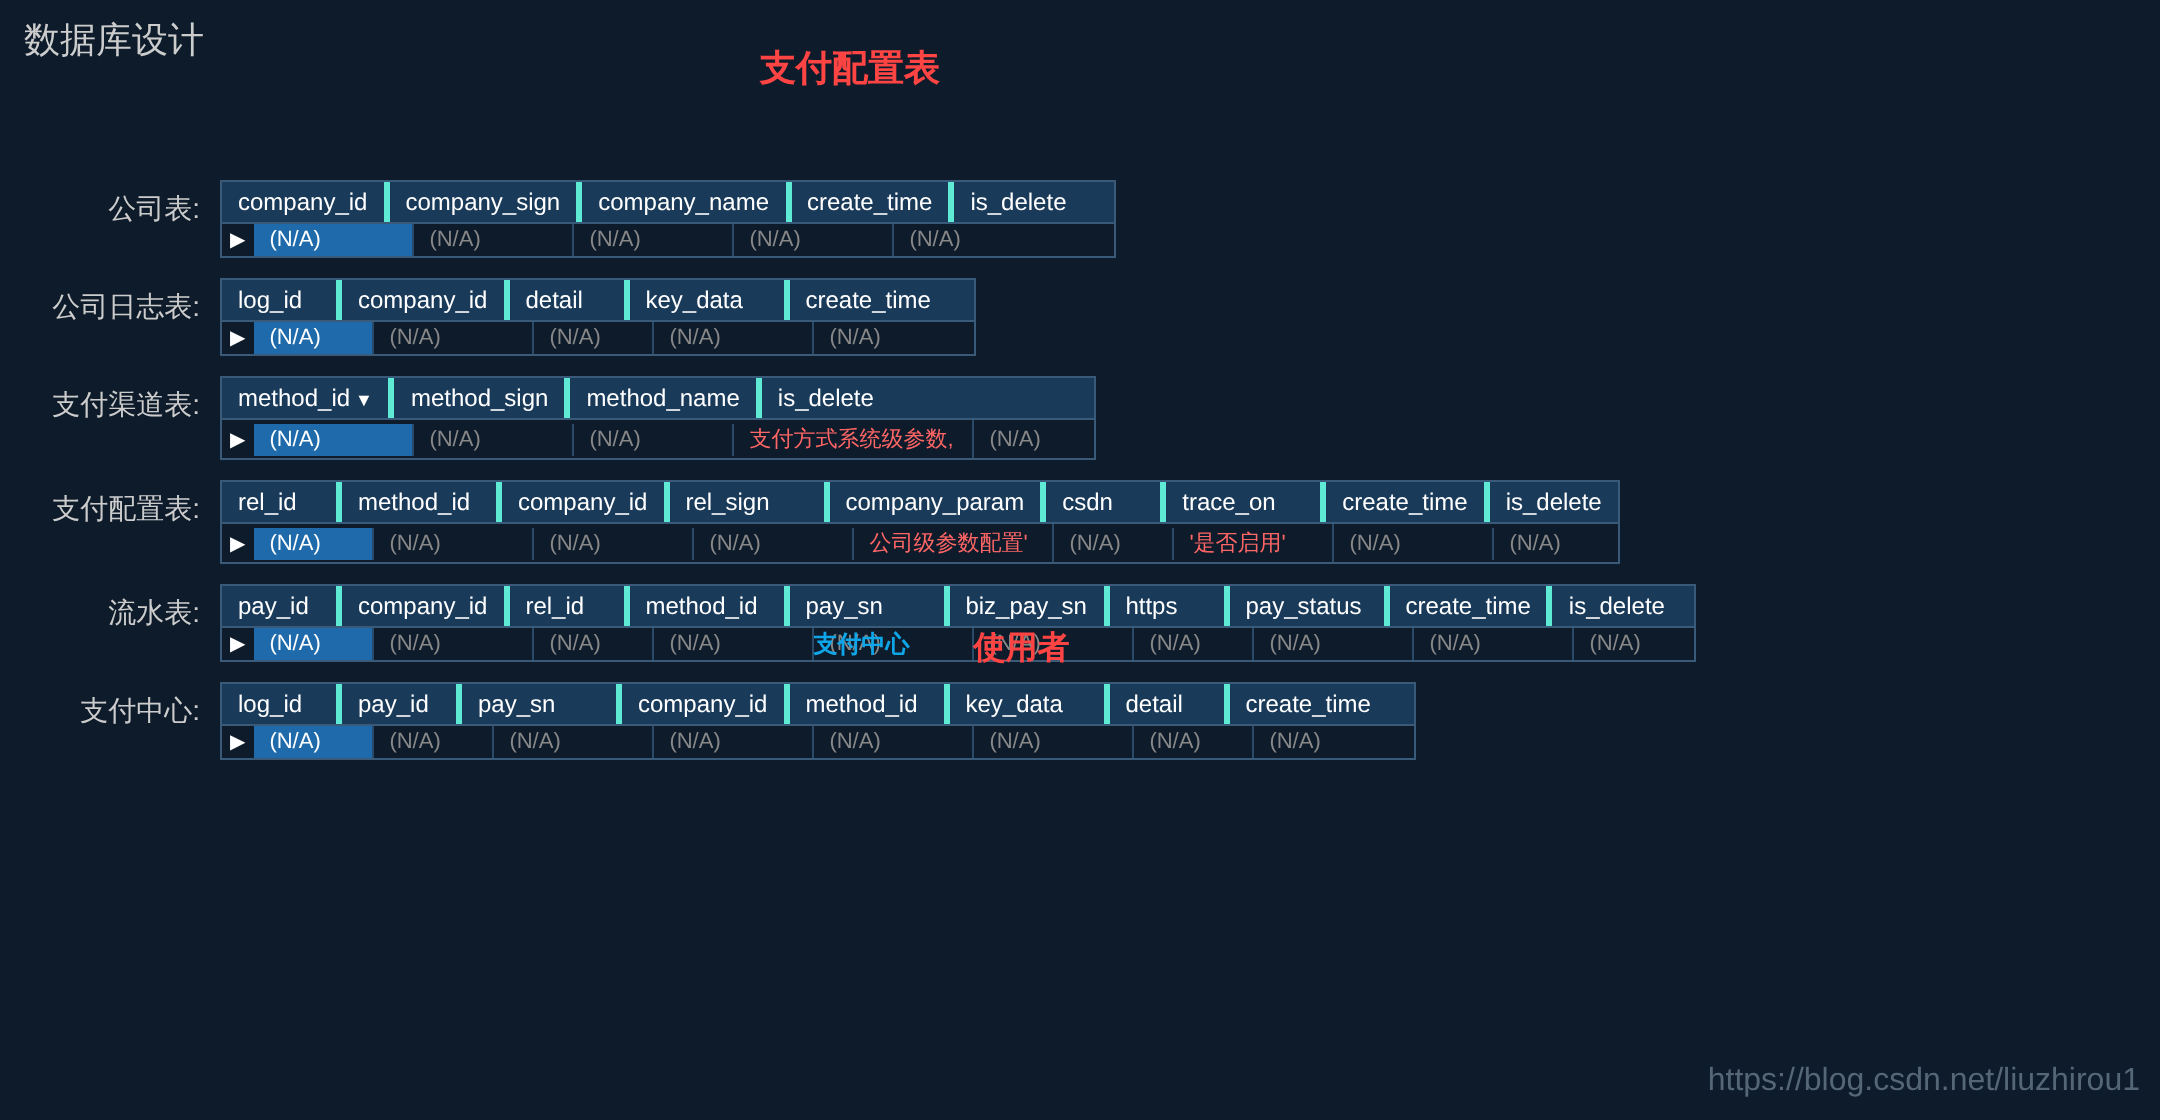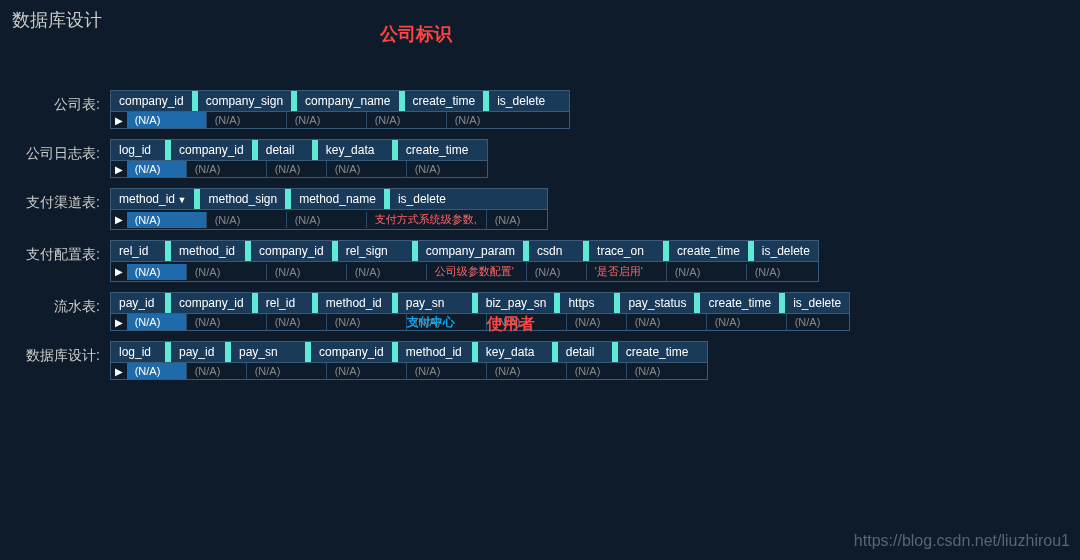--- a/index.html
+++ b/index.html
@@ -42,21 +42,21 @@
     }
     .table-header {
       display: flex;
       background: #1a3a5a;
       border-bottom: 1px solid #3a5a7a;
     }
     .table-header-cell {
       color: #fff;
       font-size: 12px;
       padding: 3px 8px;
-      border-right: 6px solid #5eead4;
+      border-right: 3px solid #5eead4;
       white-space: nowrap;
     }
     .table-header-cell:last-child {
       border-right: none;
     }
     .table-header-cell.with-arrow::after {
       content: ' ▼';
       font-size: 9px;
     }
     .table-data-row {
@@ -100,21 +100,21 @@
     .col-w-sm { min-width: 60px; }
     .col-w-md { min-width: 80px; }
     .col-w-lg { min-width: 100px; }
     .col-w-xl { min-width: 120px; }
   </style>
 </head>
 <body>
 
 <div class="page-title">数据库设计</div>
 
-<div class="center-top-label">公司标识</div>
+<div class="center-top-label">支付配置表</div>
 
 <div class="content-area">
 
   <div class="db-row" style="margin-top:50px;">
     <div class="table-label">公司表:</div>
     <div class="table-container">
       <div class="table-header">
         <div class="table-header-cell col-w-md">company_id</div>
         <div class="table-header-cell col-w-md">company_sign</div>
         <div class="table-header-cell col-w-md">company_name</div>
@@ -233,21 +233,21 @@
         </div>
         <div class="table-data-cell col-w-sm">(N/A)</div>
         <div class="table-data-cell col-w-md">(N/A)</div>
         <div class="table-data-cell col-w-md">(N/A)</div>
         <div class="table-data-cell col-w-sm">(N/A)</div>
       </div>
     </div>
   </div>
 
   <div class="db-row">
-    <div class="table-label">数据库设计:</div>
+    <div class="table-label">支付中心:</div>
     <div class="table-container">
       <div class="table-header">
         <div class="table-header-cell col-w-sm">log_id</div>
         <div class="table-header-cell col-w-sm">pay_id</div>
         <div class="table-header-cell col-w-md">pay_sn</div>
         <div class="table-header-cell col-w-md">company_id</div>
         <div class="table-header-cell col-w-md">method_id</div>
         <div class="table-header-cell col-w-md">key_data</div>
         <div class="table-header-cell col-w-sm">detail</div>
         <div class="table-header-cell col-w-md">create_time</div>

